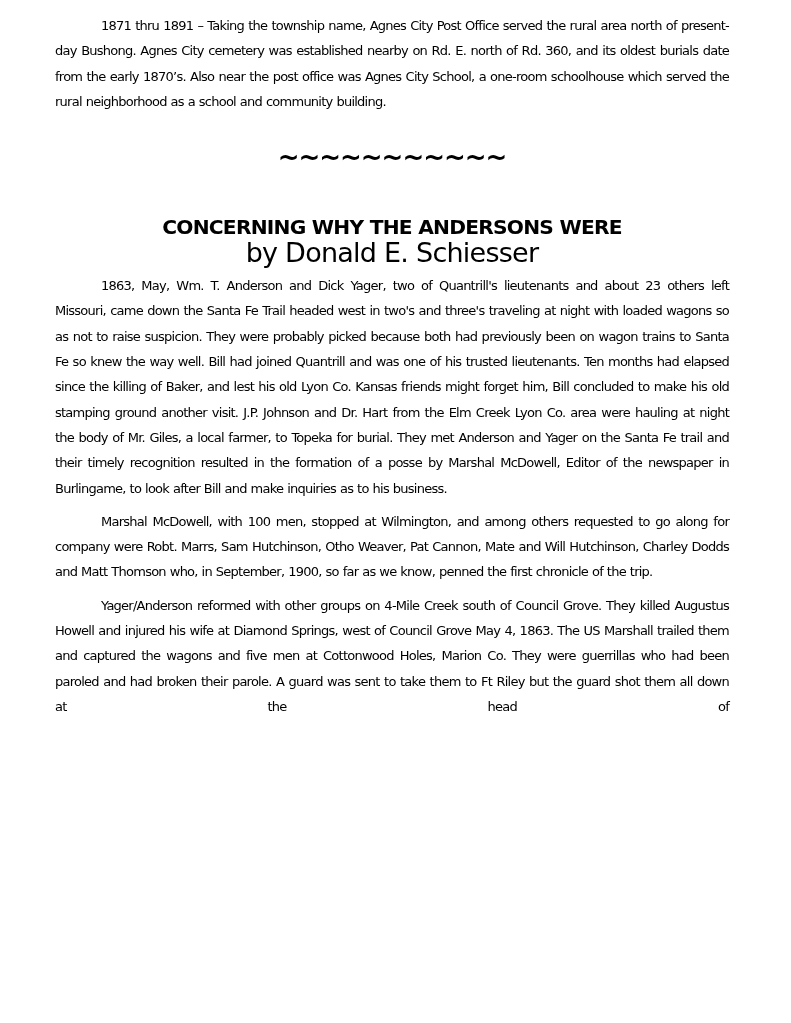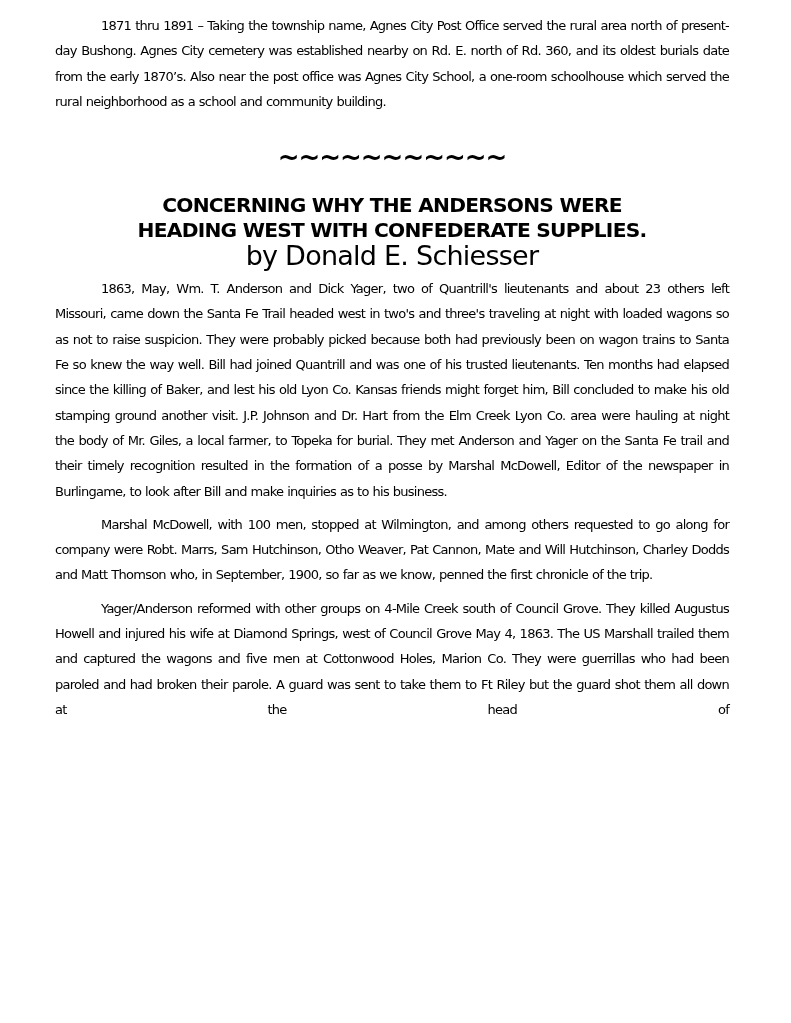--- a/index.html
+++ b/index.html
@@ -15,37 +15,36 @@
   }
   .divider {
     text-align: center; font-weight: bold; font-size: 26px;
     letter-spacing: -1px; height: 30px; line-height: 30px;
     margin-top: 28px; margin-left: 0px;
   }
   .title {
     text-align: center; font-weight: bold; font-size: 20.2px;
     line-height: 25px; letter-spacing: -0.75px; margin: 0;
   }
-  .title-wrap { margin-top: 21px; }
+  .title-wrap { margin-top: 43px; }
   .byline {
     text-align: center; font-size: 27px; line-height: 25px;
     letter-spacing: -0.75px; margin: 0;
   }
   .last { text-align-last: justify; }
 </style>
 </head>
 <body>
 
 <div class="page">
   <p class="para">1871 thru 1891 – Taking the township name, Agnes City Post Office served the rural area north of present-day Bushong.  Agnes City cemetery was established nearby on Rd. E. north of Rd. 360, and its oldest burials date from the early 1870’s.  Also near the post office was Agnes City School, a one-room schoolhouse which served the rural neighborhood as a school and community building.</p>
 
   <div class="divider">~~~~~~~~~~~</div>
 
   <div class="title-wrap">
     <p class="title">CONCERNING WHY THE ANDERSONS WERE</p>
-    <p class="title">HEADING WEST WITH CONFEDERATE SUPPLIES.</p>
     <p class="byline">by Donald E. Schiesser</p>
   </div>
 
   <p class="para">1863, May, Wm. T. Anderson and Dick Yager, two of Quantrill's lieutenants and about 23 others left Missouri, came down the Santa Fe Trail headed west in two's and three's traveling at night with loaded wagons so as not to raise suspicion. They were probably picked because both had previously been on wagon trains to Santa Fe so knew the way well.  Bill had joined Quantrill and was one of his trusted lieutenants.  Ten months had elapsed since the killing of Baker, and lest his old Lyon Co. Kansas friends might forget him, Bill concluded to make his old stamping ground another visit.  J.P. Johnson and Dr. Hart from the Elm Creek Lyon Co. area were hauling at night the body of Mr. Giles, a local farmer, to Topeka for burial.  They met Anderson and Yager on the Santa Fe trail and their timely recognition resulted in the formation of a posse by Marshal McDowell, Editor of the newspaper in Burlingame, to look after Bill and make inquiries as to his business.</p>
   <p class="para">Marshal McDowell, with 100 men, stopped at Wilmington, and among others requested to go along for company were Robt. Marrs, Sam Hutchinson, Otho Weaver, Pat Cannon, Mate and Will Hutchinson, Charley Dodds and Matt Thomson who, in September, 1900, so far as we know, penned the first chronicle of the trip.</p>
   <p class="para last">Yager/Anderson reformed with other groups on 4-Mile Creek south of Council Grove.  They killed Augustus Howell and injured his wife at Diamond Springs, west of Council Grove May 4, 1863. The US Marshall trailed them and captured the wagons and five men at Cottonwood Holes, Marion Co.  They were guerrillas who had been paroled and had broken their parole.  A guard was sent to take them to Ft Riley but the guard shot them all down at the head of</p>
 </div>
 
 </body></html>

